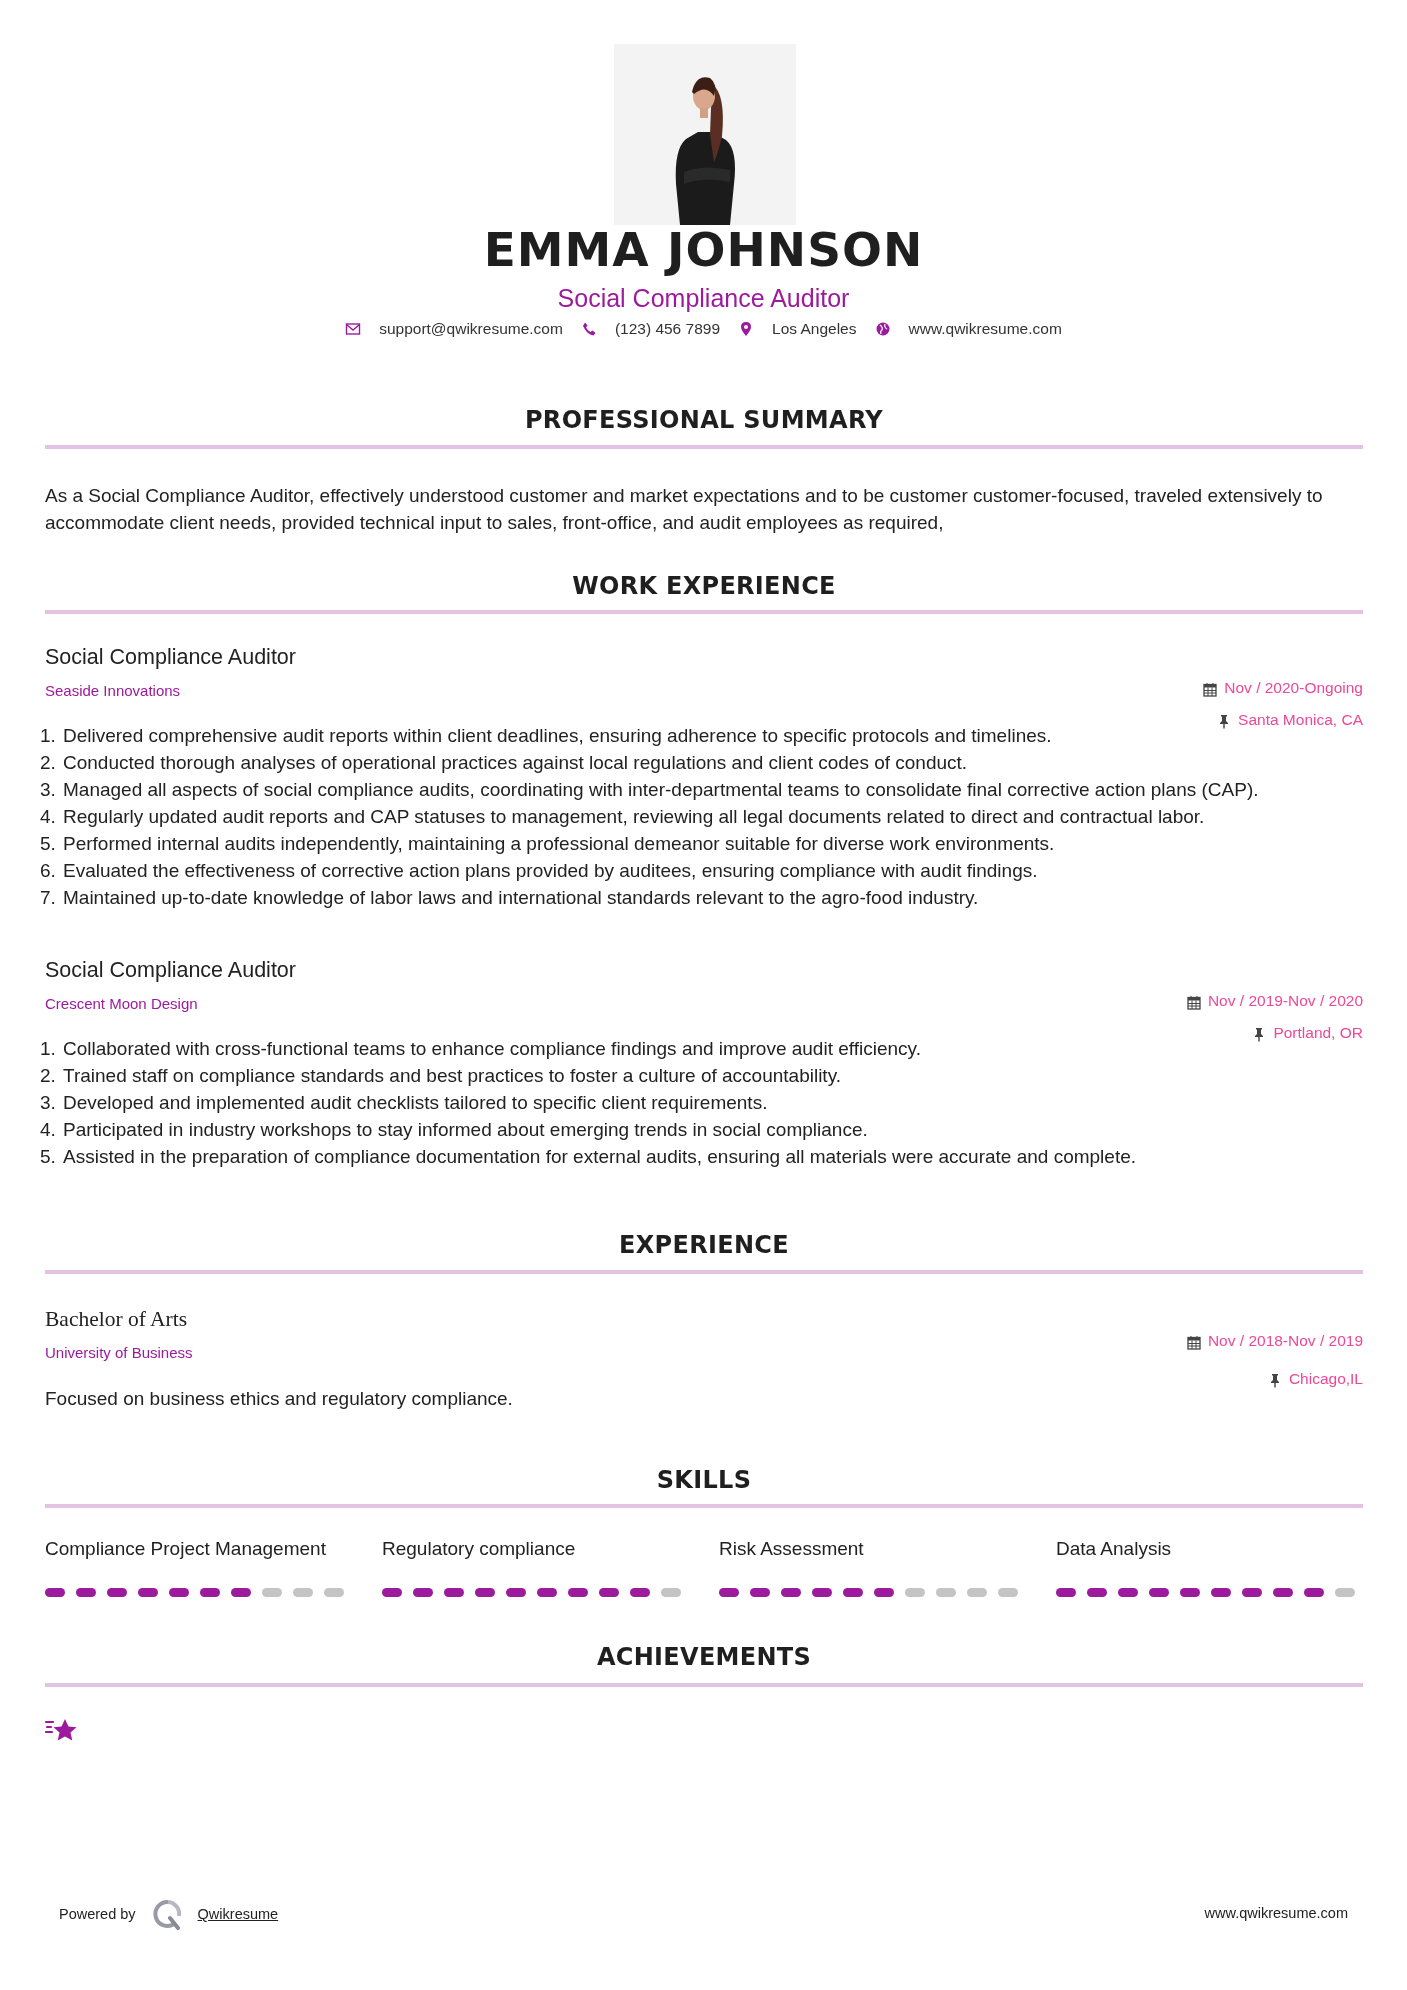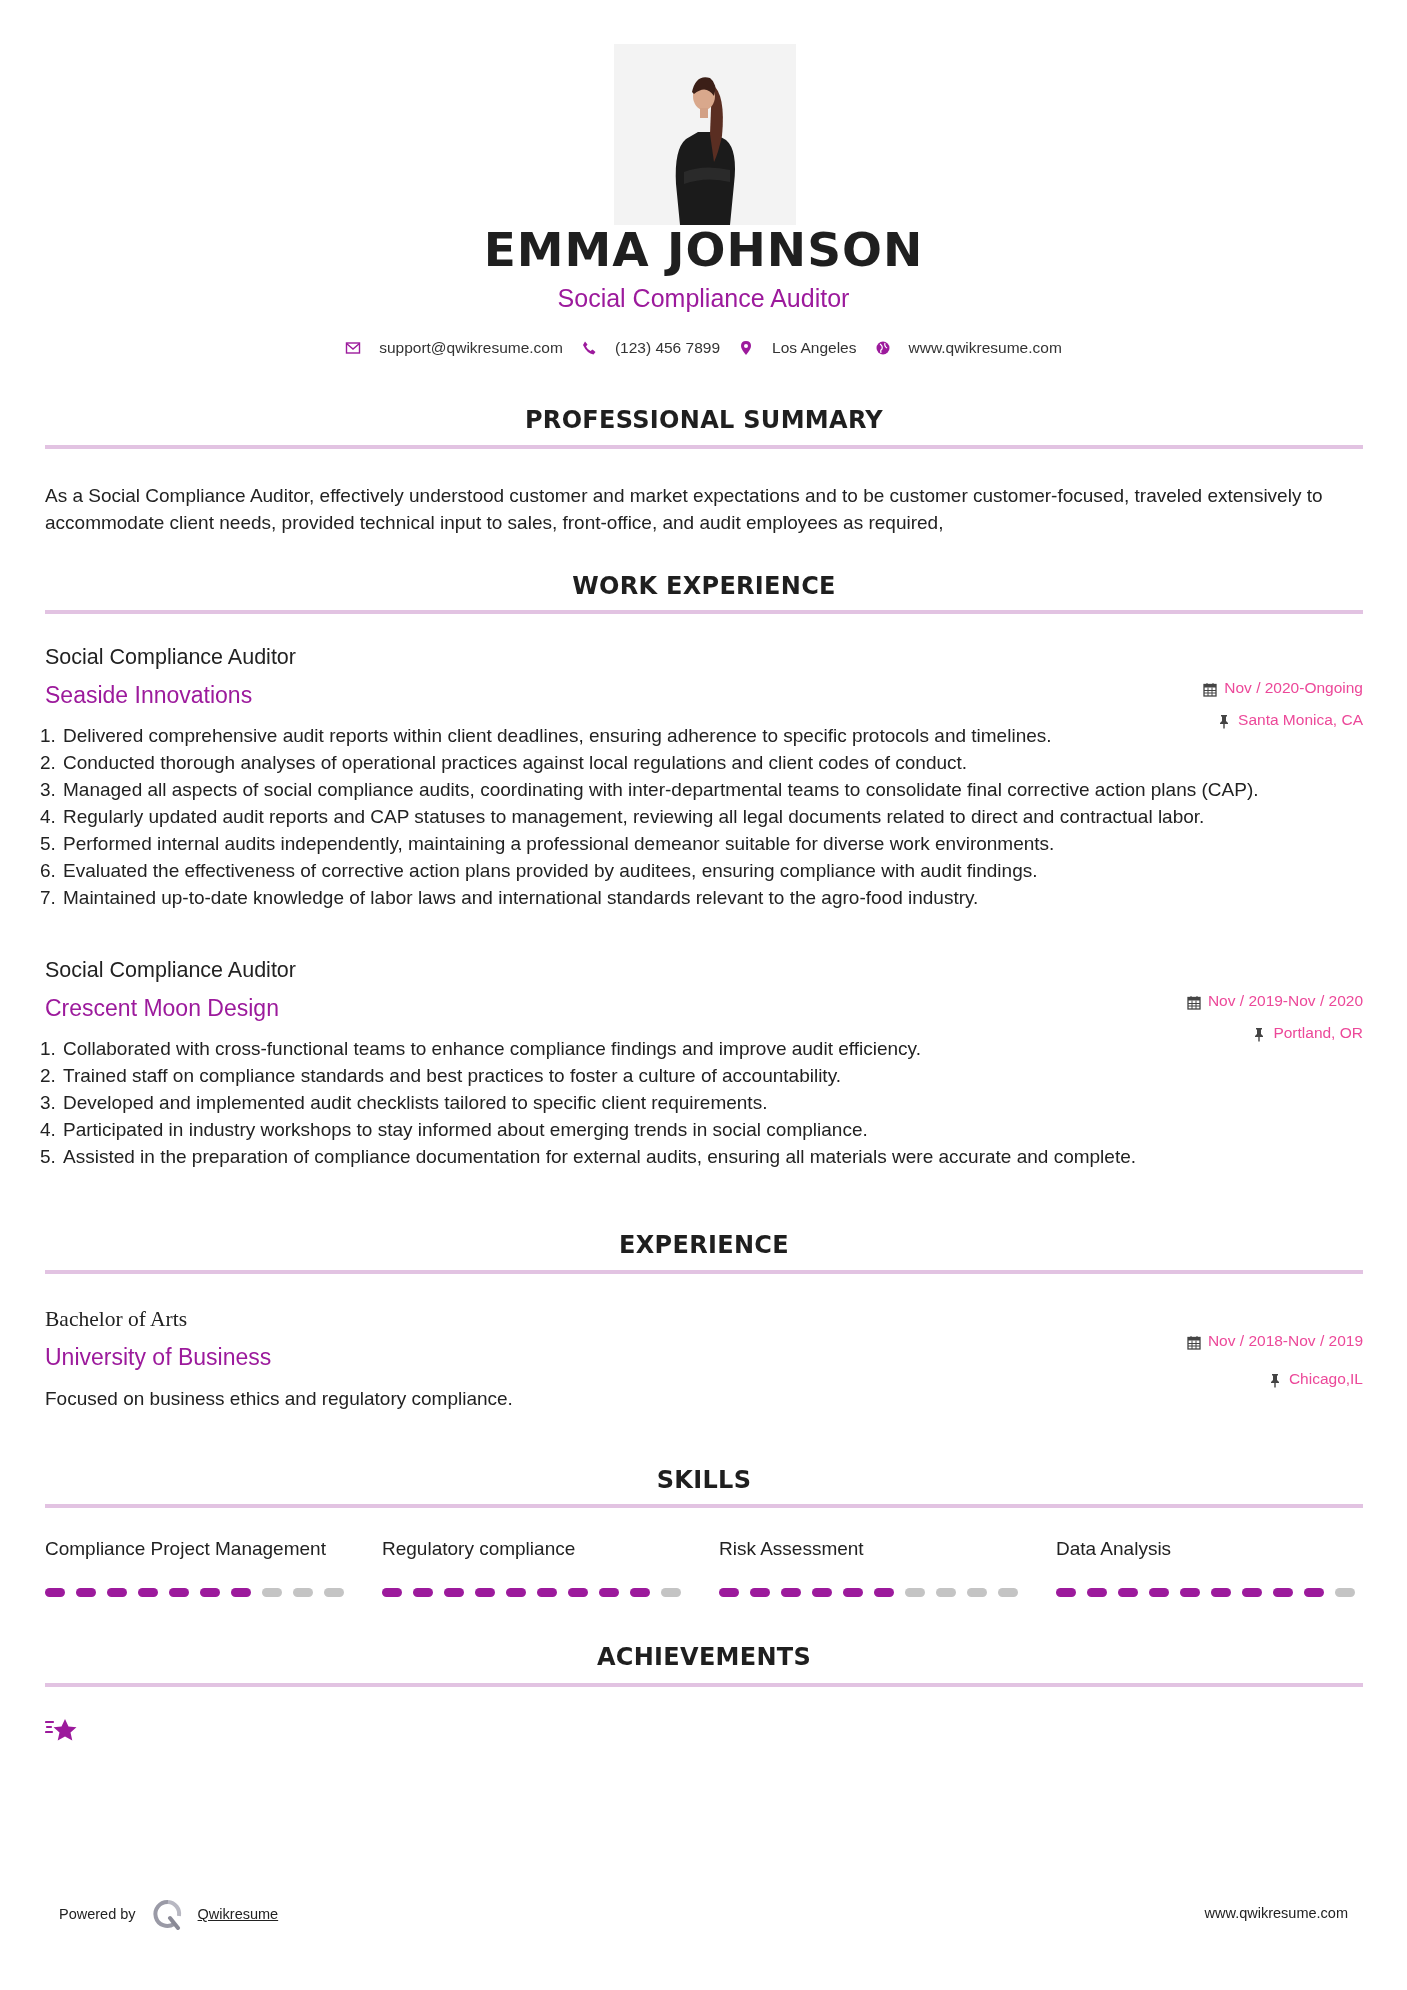--- a/index.html
+++ b/index.html
@@ -5,32 +5,32 @@
   * { box-sizing: border-box; margin: 0; padding: 0; }
   html, body { width: 1407px; height: 1990px; background: #ffffff; }
   body { position: relative; font-family: "Liberation Sans", sans-serif; color: #222; overflow: hidden; }
 
   .photo { position: absolute; left: 614px; top: 44px; width: 182px; height: 181px; background: #f2f2f2; overflow: hidden; }
   .photo svg { width: 100%; height: 100%; display: block; }
 
   .name { position: absolute; left: 0; width: 1407px; top: 222px; text-align: center; font-family: "DejaVu Sans", sans-serif; font-weight: bold; font-size: 47px; letter-spacing: 1px; color: #1f1f1f; }
   .title { position: absolute; left: 0; width: 1407px; top: 284px; text-align: center; font-size: 25px; color: #9c1a9c; }
 
-  .contacts { position: absolute; left: 0; width: 1407px; top: 339px; display: flex; justify-content: center; align-items: center; font-size: 15.5px; color: #333; }
+  .contacts { position: absolute; left: 0; width: 1407px; top: 320px; display: flex; justify-content: center; align-items: center; font-size: 15.5px; color: #333; }
   .contact { display: flex; align-items: center; margin: 0 9px; }
   .contact .ic { width: 16px; height: 16px; margin-right: 18px; display: inline-flex; align-items: center; justify-content: center; }
   .contact .ic svg { width: 16px; height: 16px; }
 
   .section-head { position: absolute; left: 45px; width: 1318px; text-align: center; font-family: "DejaVu Sans", sans-serif; font-weight: bold; font-size: 24px; color: #1f1f1f; letter-spacing: 0.3px; }
   .divider { position: absolute; left: 45px; width: 1318px; height: 4px; background: #e2c3e2; }
 
   .para { position: absolute; left: 45px; width: 1318px; font-size: 19px; line-height: 27px; color: #222; }
 
   .job-title { position: absolute; left: 45px; font-size: 21.5px; color: #222; }
-  .job-company { position: absolute; left: 45px; font-size: 23px; color: #9c1a9c; }
+  .job-company { position: absolute; left: 45px; font-size: 15px; color: #9c1a9c; }
   .meta { position: absolute; right: 44px; font-size: 15.5px; color: #ec4899; display: flex; align-items: flex-end; margin-top: 26px; }
   .meta svg { width: 14px; height: 15px; margin-right: 7px; }
 
   .bullets { position: absolute; left: 40px; width: 1330px; list-style: none; font-size: 19px; line-height: 27px; color: #222; }
   .bullets li { display: flex; }
   .bullets .num { width: 23px; flex: none; }
 
   .skill { position: absolute; top: 1538px; width: 320px; }
   .skill-name { font-size: 19px; color: #222; white-space: nowrap; }
   .pills { position: absolute; top: 50px; left: 0; display: flex; }

